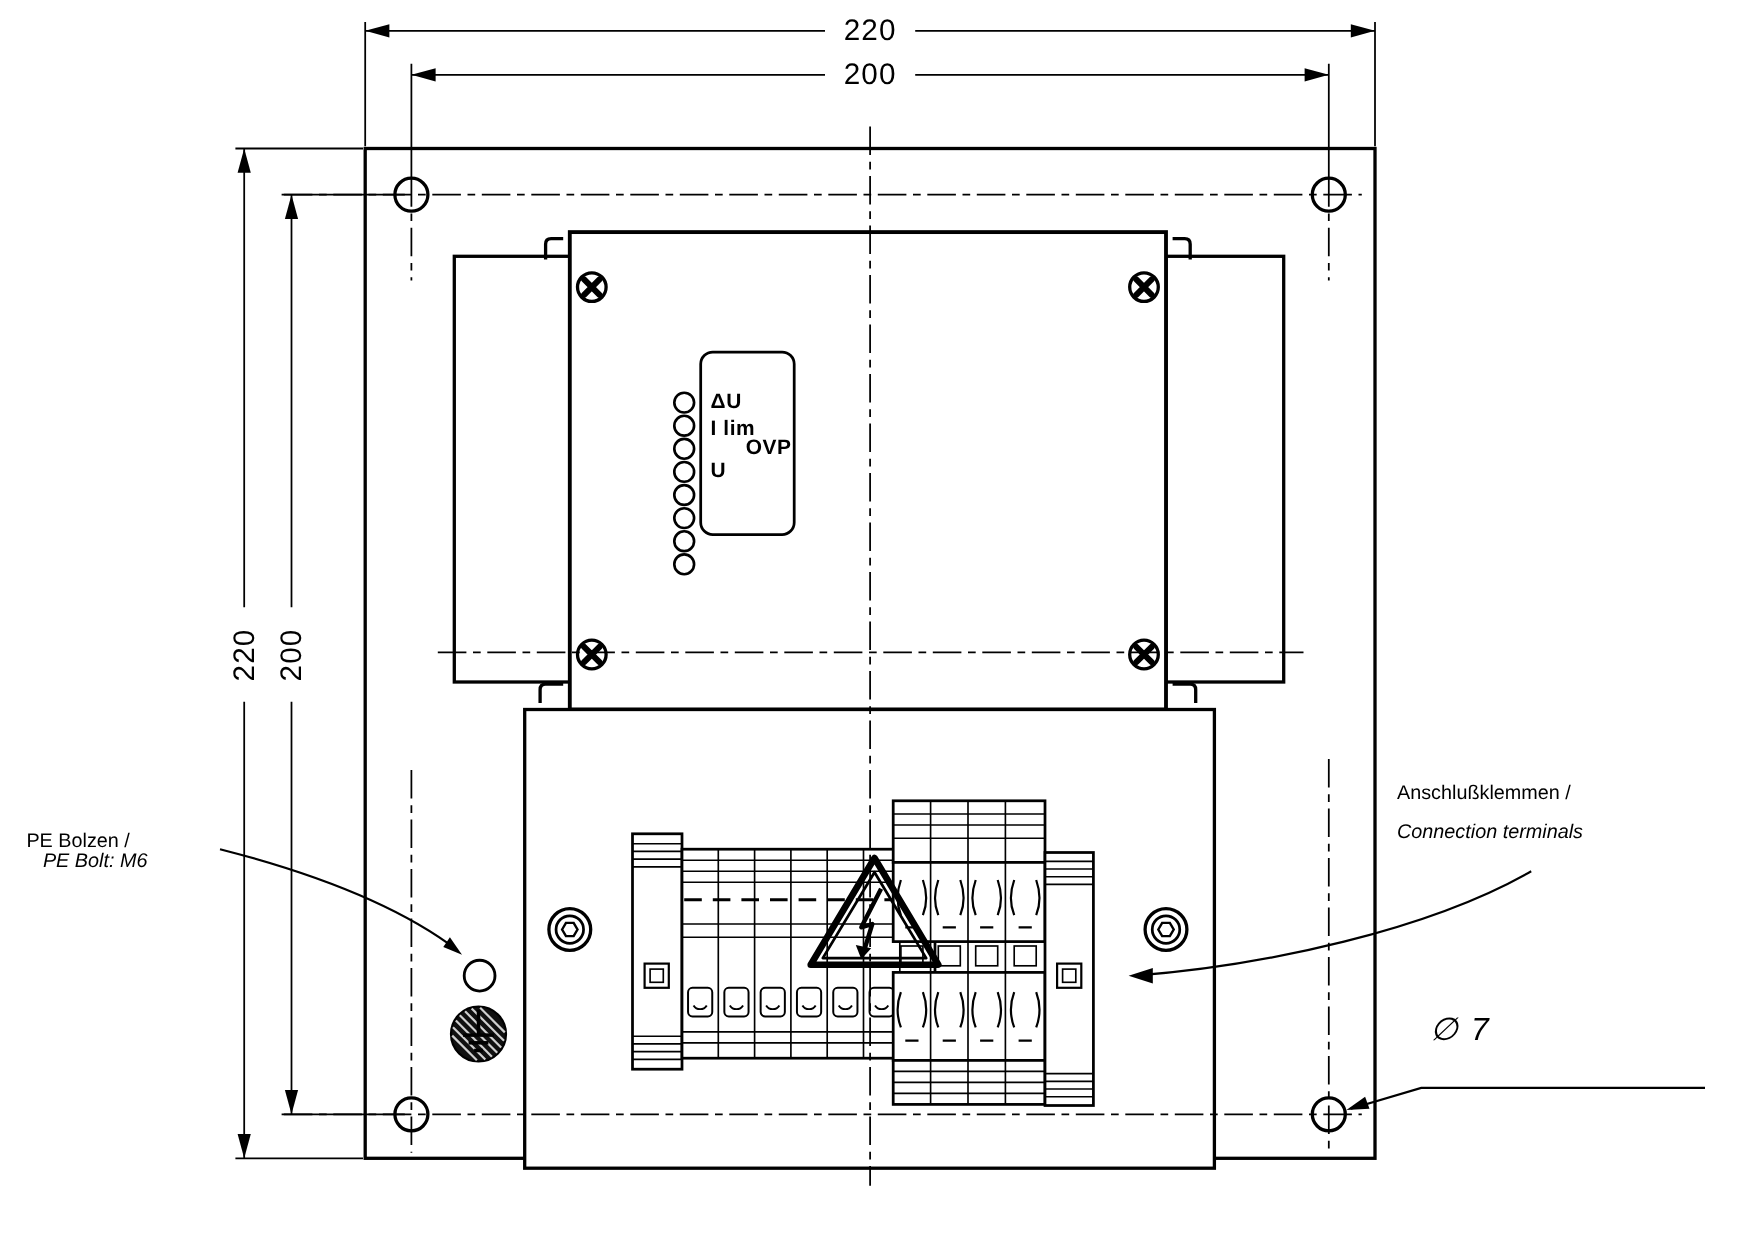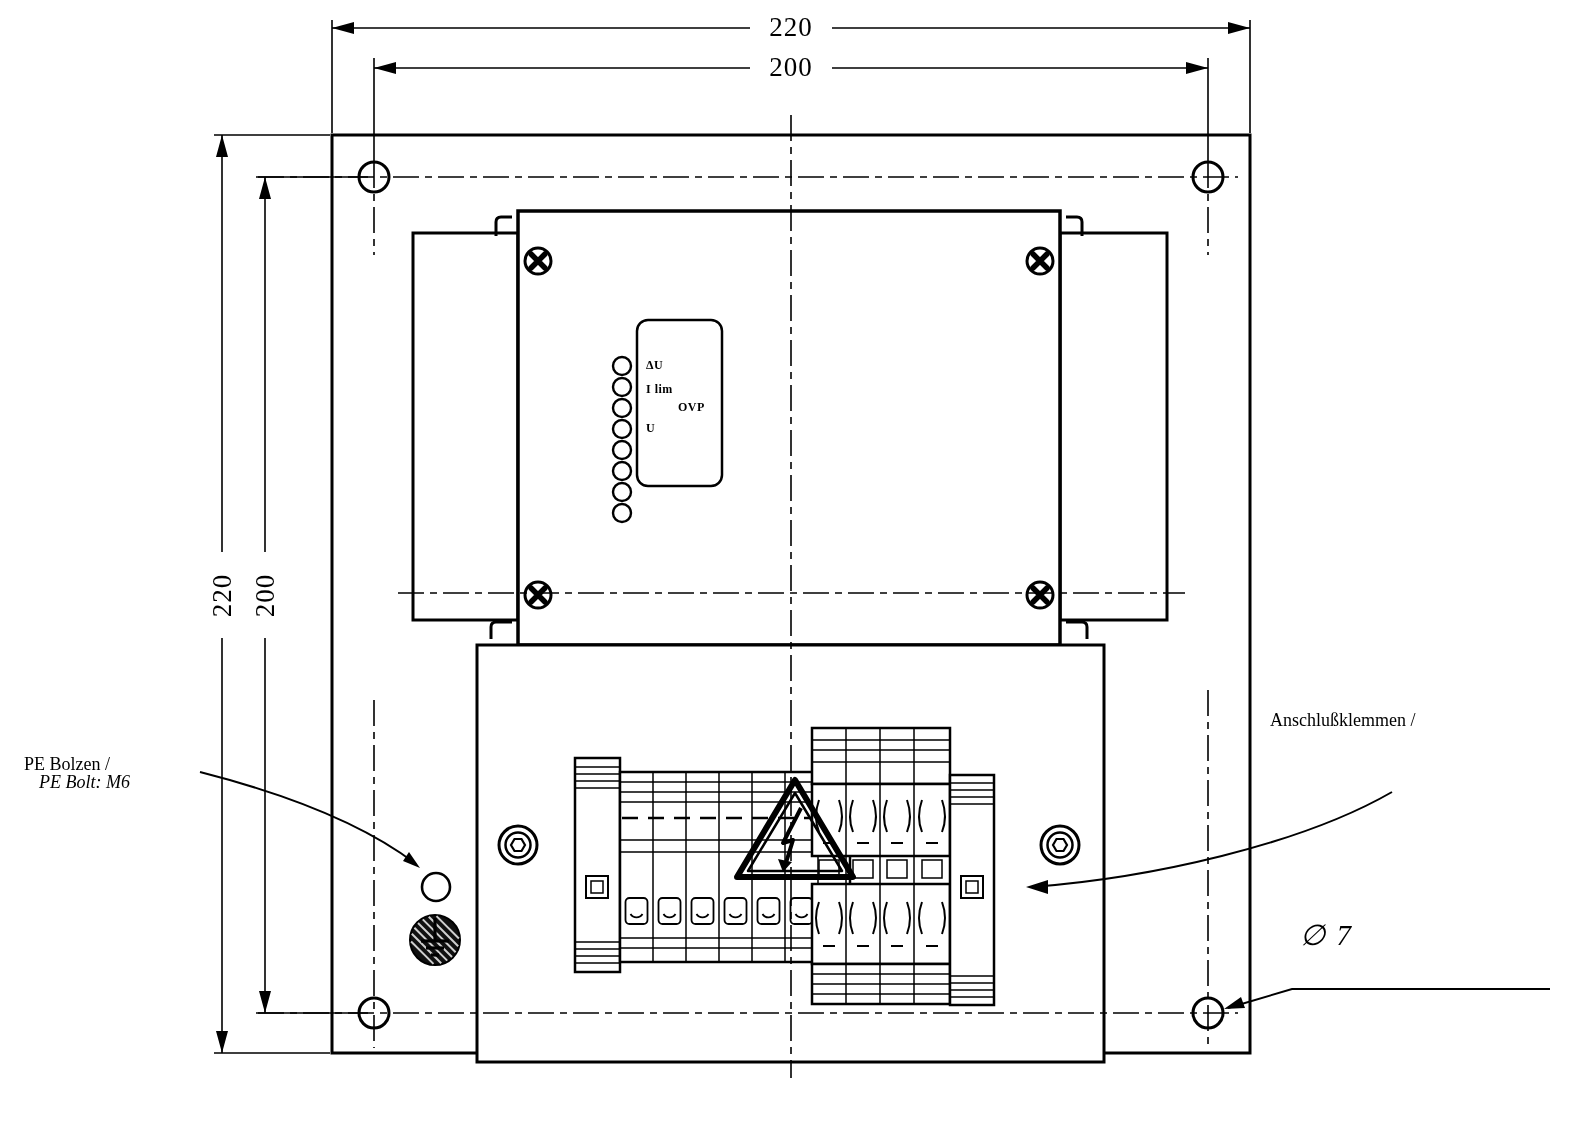--- a/index.html
+++ b/index.html
@@ -1,26 +1,26 @@
 <!DOCTYPE html>
 <html><head>
 <meta charset="utf-8">
 <style>
   html,body{margin:0;padding:0;background:#fff;}
   .sheet{
     position:relative;width:1550px;height:1121px;background:#ffffff;
-    font-family:Liberation Serif, serif;color:#000;overflow:hidden;
+    font-family:Liberation Sans, sans-serif;color:#000;overflow:hidden;
   }
   .sheet svg{position:absolute;left:0;top:0;}
   .lbl{position:absolute;color:#000;white-space:nowrap;}
   .dim{font-size:27px;letter-spacing:1px;width:100px;text-align:center;}
   .rot{transform:rotate(-90deg);}
   .ann{font-size:18px;}
   .it{font-style:italic;}
-  .led{font-size:12px;font-weight:bold;letter-spacing:.5px;line-height:21px;}
+  .led{font-size:19px;font-weight:bold;letter-spacing:.5px;line-height:21px;}
   .dia{font-size:29px;font-style:italic;letter-spacing:2px;}
 </style>
 </head>
 <body>
 
 <div class="sheet">
 
 <svg width="1589" height="1121" viewBox="0 0 1589 1121">
 
   <g fill="#fff" stroke="#000">
@@ -247,20 +247,21 @@
 
   <div class="lbl dim" style="left:741px;top:12px;">220</div>
   <div class="lbl dim" style="left:741px;top:52px;">200</div>
   <div class="lbl dim rot" style="left:172px;top:580px;">220</div>
   <div class="lbl dim rot" style="left:215px;top:580px;">200</div>
 
   <div class="lbl ann" style="left:24px;top:738px;margin-top:16px;">PE Bolzen /</div>
   <div class="lbl ann it" style="left:39px;top:772px;">PE Bolt: M6</div>
 
   <div class="lbl ann" style="left:1270px;top:710px;">Anschlußklemmen /</div>
+  <div class="lbl ann it" style="left:1270px;top:746px;">Connection terminals</div>
 
   <div class="lbl dia" style="left:1300px;top:918px;">∅ 7</div>
 
   <div class="lbl led" style="left:646px;top:355px;">ΔU</div>
   <div class="lbl led" style="left:646px;top:379px;">I lim</div>
   <div class="lbl led" style="left:646px;top:397px;margin-left:32px;">OVP</div>
   <div class="lbl led" style="left:646px;top:418px;">U</div>
 
 </div>
 

